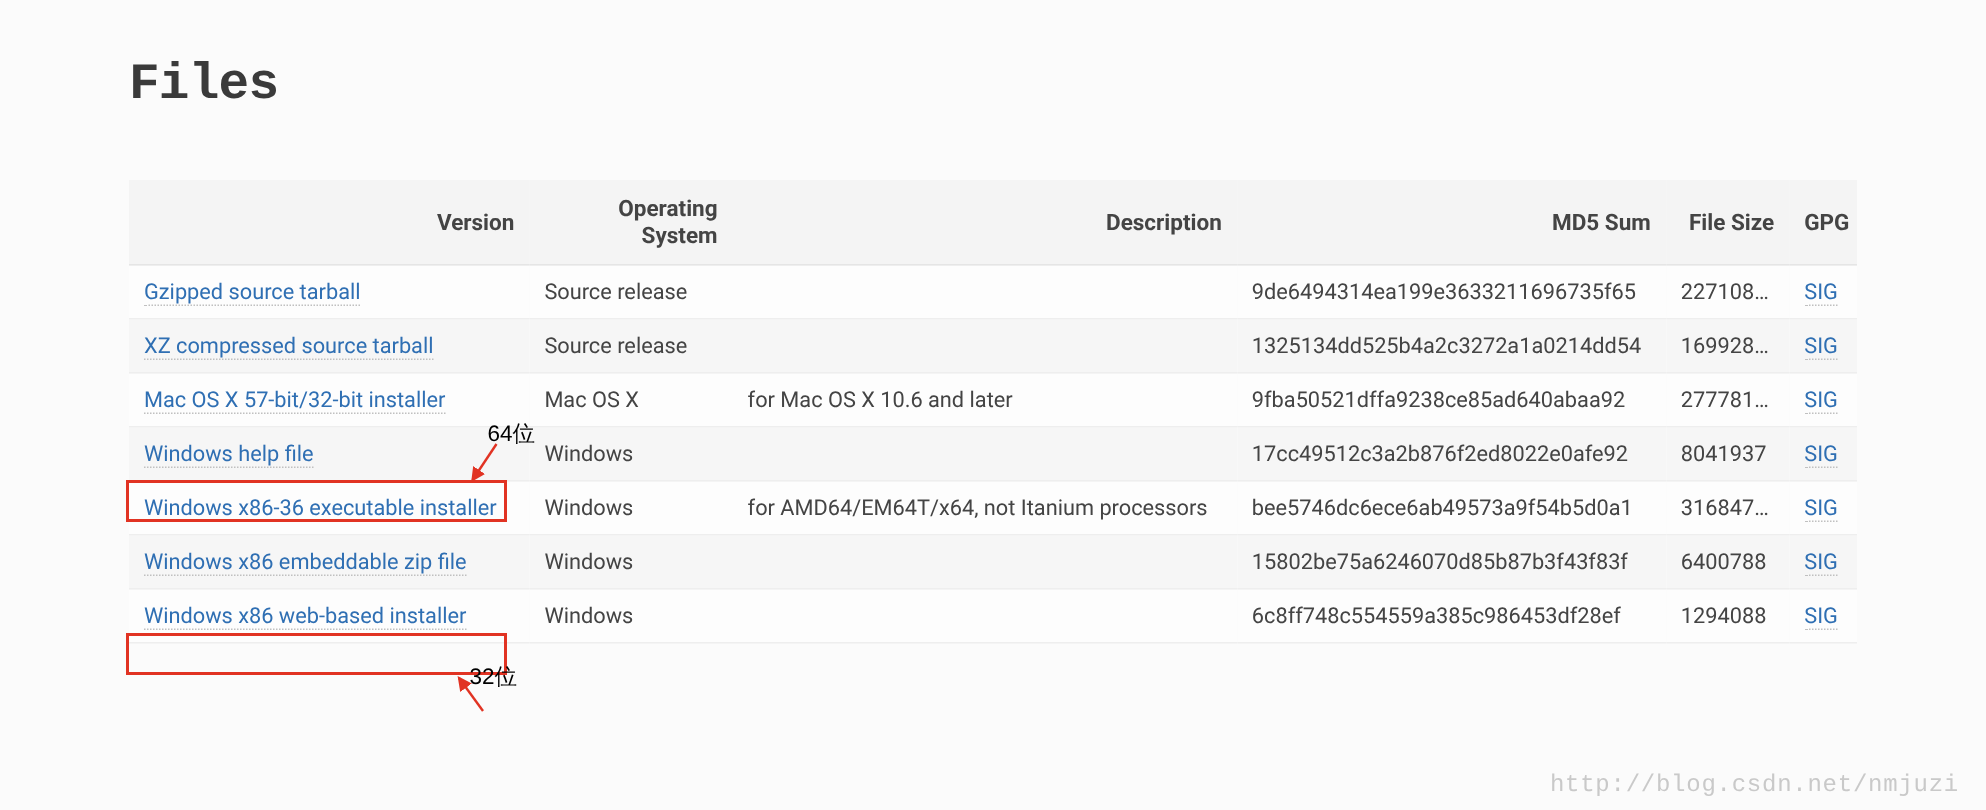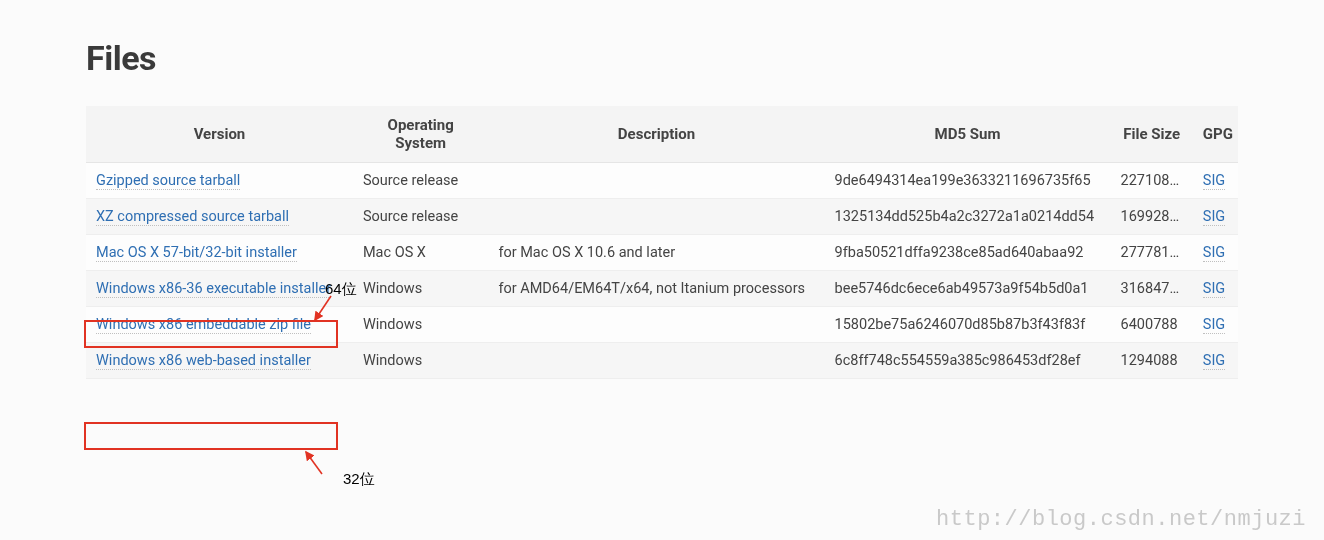--- a/index.html
+++ b/index.html
@@ -12,31 +12,32 @@
     overflow: hidden;
   }
   .container {
     padding: 38px 86px 0 86px;
     position: relative;
   }
   .page-title {
     font-size: 34px;
     font-weight: 700;
     color: #3a3a3a;
-    margin-bottom: 28px;
+    margin-bottom: 44px;
     letter-spacing: -0.5px;
+    font-family: Liberation Mono, monospace;
   }
   table {
     border-collapse: collapse;
     width: 100%;
     font-size: 14.5px;
     table-layout: fixed;
   }
   thead th {
-    text-align: center;
+    text-align: right;
     font-weight: 700;
     color: #444;
     padding: 10px 10px;
     background: #f4f4f4;
     border-bottom: 1px solid #e5e5e5;
     font-size: 15px;
   }
   tbody td {
     padding: 9px 10px;
     border-bottom: 1px solid #eee;
@@ -78,21 +79,21 @@
   }
   .arrow {
     position: absolute;
     z-index: 6;
   }
   .watermark {
     position: absolute;
     right: 18px;
     bottom: 8px;
     color: #c9c9c9;
-    font-size: 22px;
+    font-size: 16px;
     font-family: "Courier New", monospace;
     letter-spacing: 0.5px;
   }
 </style>
 </head>
 <body>
 
 <div class="container">
   <h1 class="page-title">Files</h1>
 
@@ -134,20 +135,28 @@
         </tr>
         <tr>
           <td><a class="link">Mac OS X 57-bit/32-bit installer</a></td>
           <td>Mac OS X</td>
           <td>for Mac OS X 10.6 and later</td>
           <td>9fba50521dffa9238ce85ad640abaa92</td>
           <td>27778156</td>
           <td><a class="link">SIG</a></td>
         </tr>
         <tr>
+          <td><a class="link">Windows help file</a></td>
+          <td>Windows</td>
+          <td></td>
+          <td>17cc49512c3a2b876f2ed8022e0afe92</td>
+          <td>8041937</td>
+          <td><a class="link">SIG</a></td>
+        </tr>
+        <tr>
           <td><a class="link">Windows x86-36 executable installer</a></td>
           <td>Windows</td>
           <td>for AMD64/EM64T/x64, not Itanium processors</td>
           <td>bee5746dc6ece6ab49573a9f54b5d0a1</td>
           <td>31684744</td>
           <td><a class="link">SIG</a></td>
         </tr>
         <tr>
           <td><a class="link">Windows x86 embeddable zip file</a></td>
           <td>Windows</td>
@@ -175,21 +184,21 @@
 <div class="anno" style="left:325px; top:280px;">64位</div>
 <svg class="arrow" style="left:309px; top:294px;" width="24" height="30">
   <defs>
     <marker id="ah1" markerWidth="6" markerHeight="6" refX="5" refY="3" orient="auto">
       <path d="M0,0 L6,3 L0,6 Z" fill="#e13323"></path>
     </marker>
   </defs>
   <line x1="22" y1="2" x2="6" y2="26" stroke="#e13323" stroke-width="1.6" marker-end="url(#ah1)"></line>
 </svg>
 
-<div class="anno" style="left:313px; top:470px;margin-left:30px;">32位</div>
+<div class="anno" style="left:313px; top:442px;">32位</div>
 <svg class="arrow" style="left:302px; top:448px;" width="24" height="28">
   <defs>
     <marker id="ah2" markerWidth="6" markerHeight="6" refX="5" refY="3" orient="auto">
       <path d="M0,0 L6,3 L0,6 Z" fill="#e13323"></path>
     </marker>
   </defs>
   <line x1="20" y1="26" x2="4" y2="4" stroke="#e13323" stroke-width="1.6" marker-end="url(#ah2)"></line>
 </svg>
 
 <div class="watermark">http://blog.csdn.net/nmjuzi</div>

